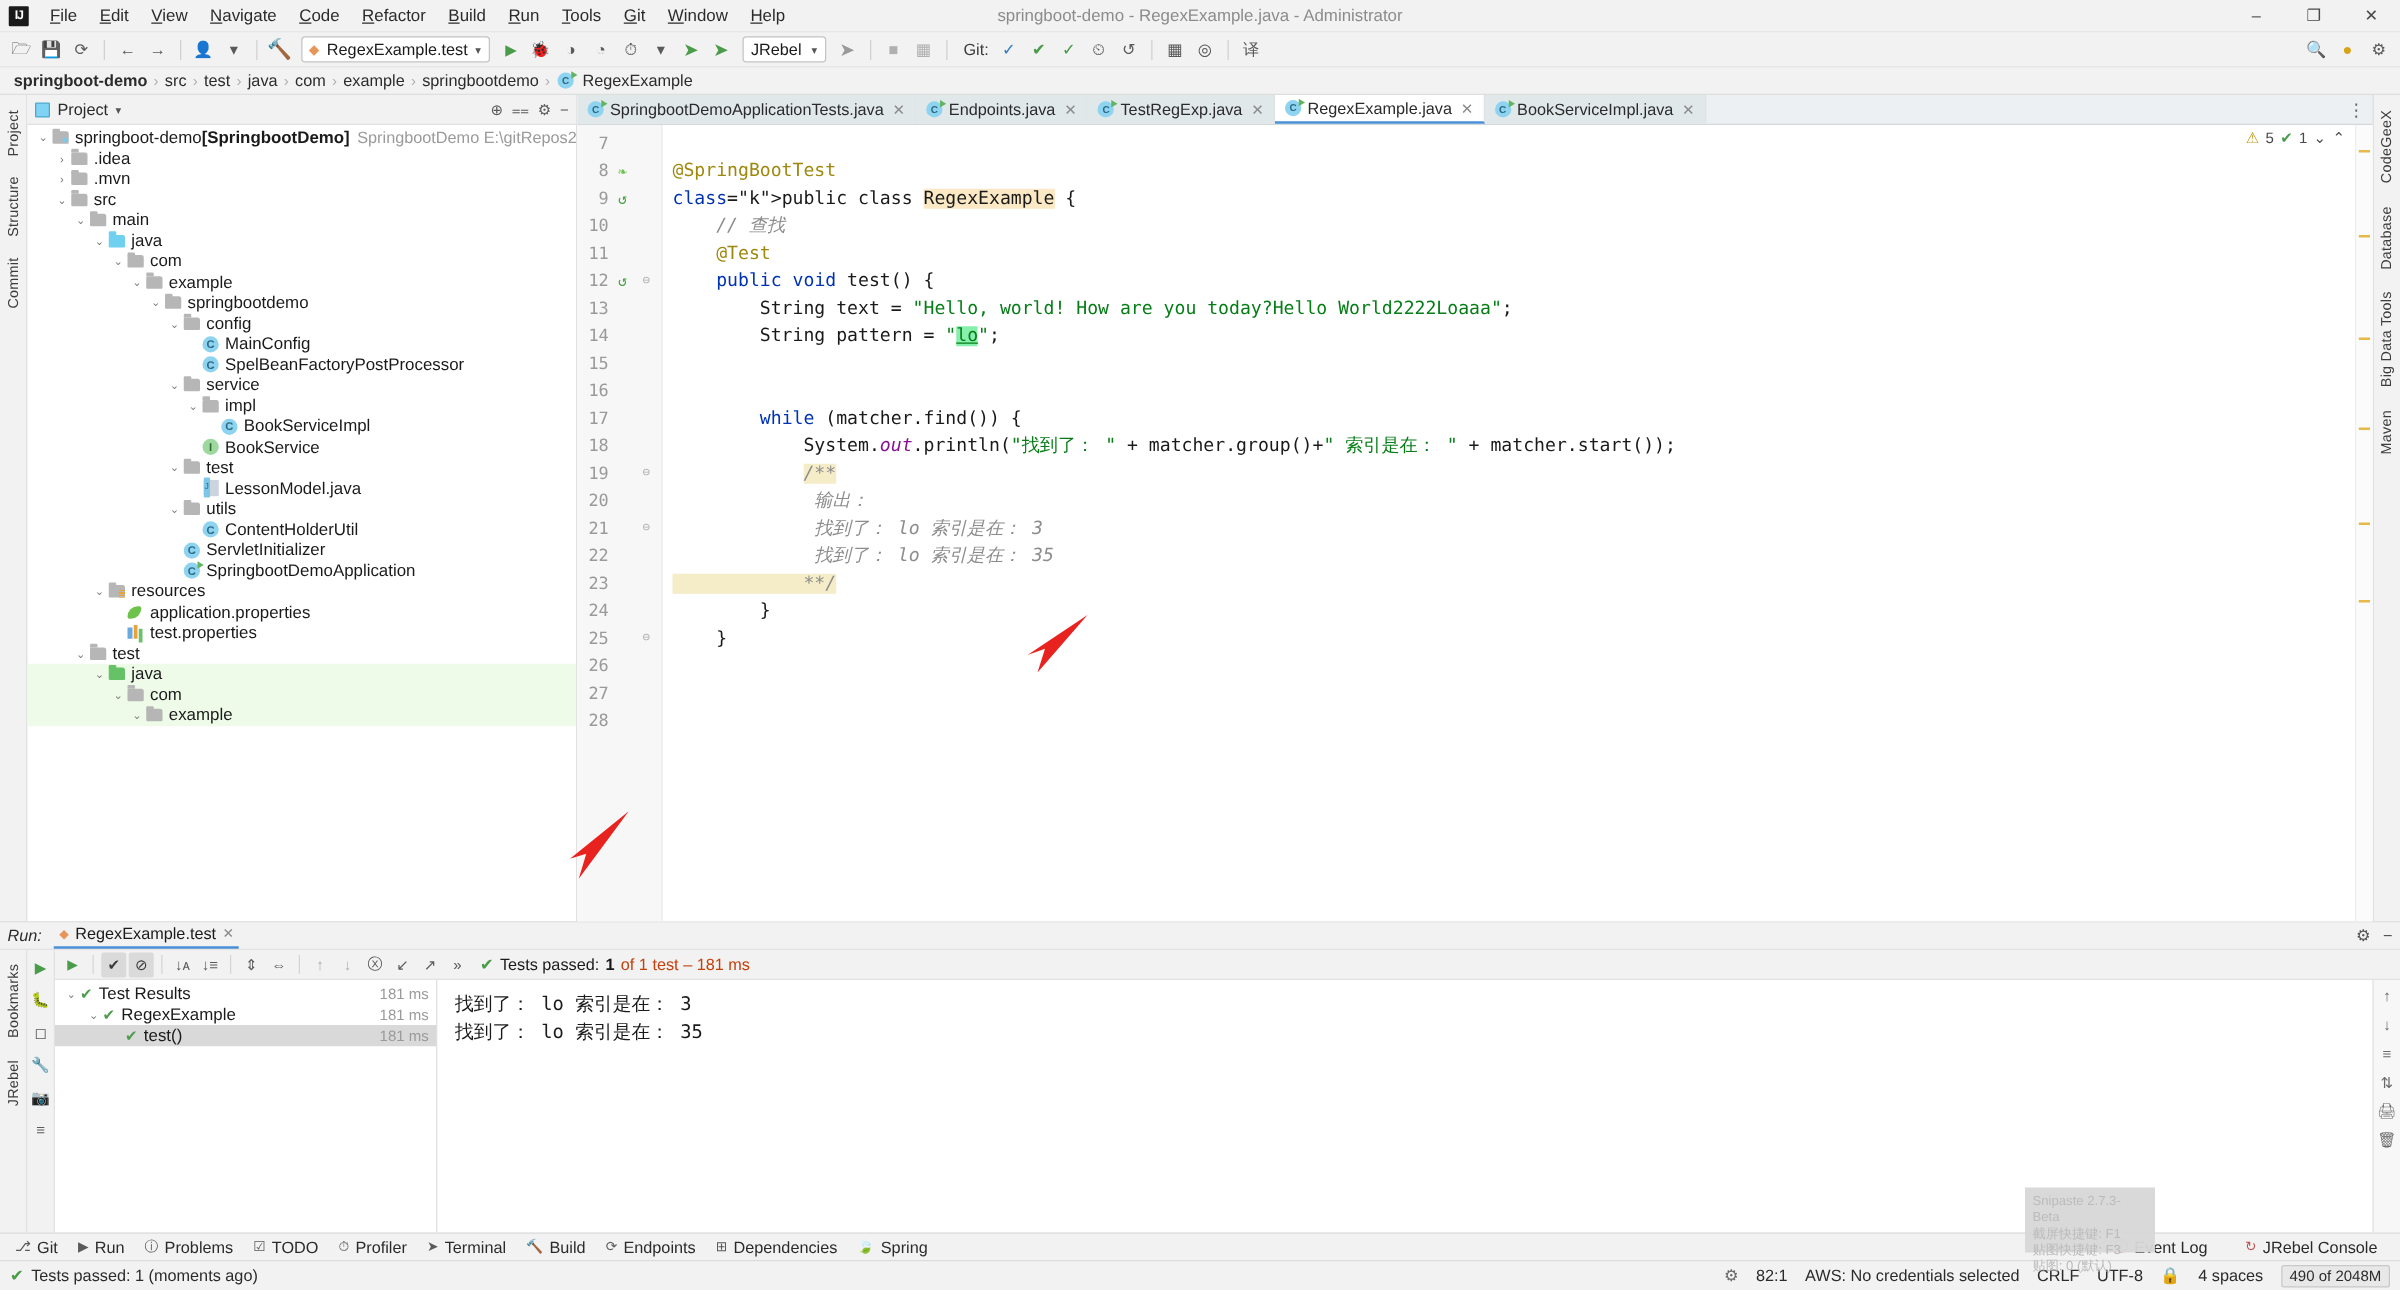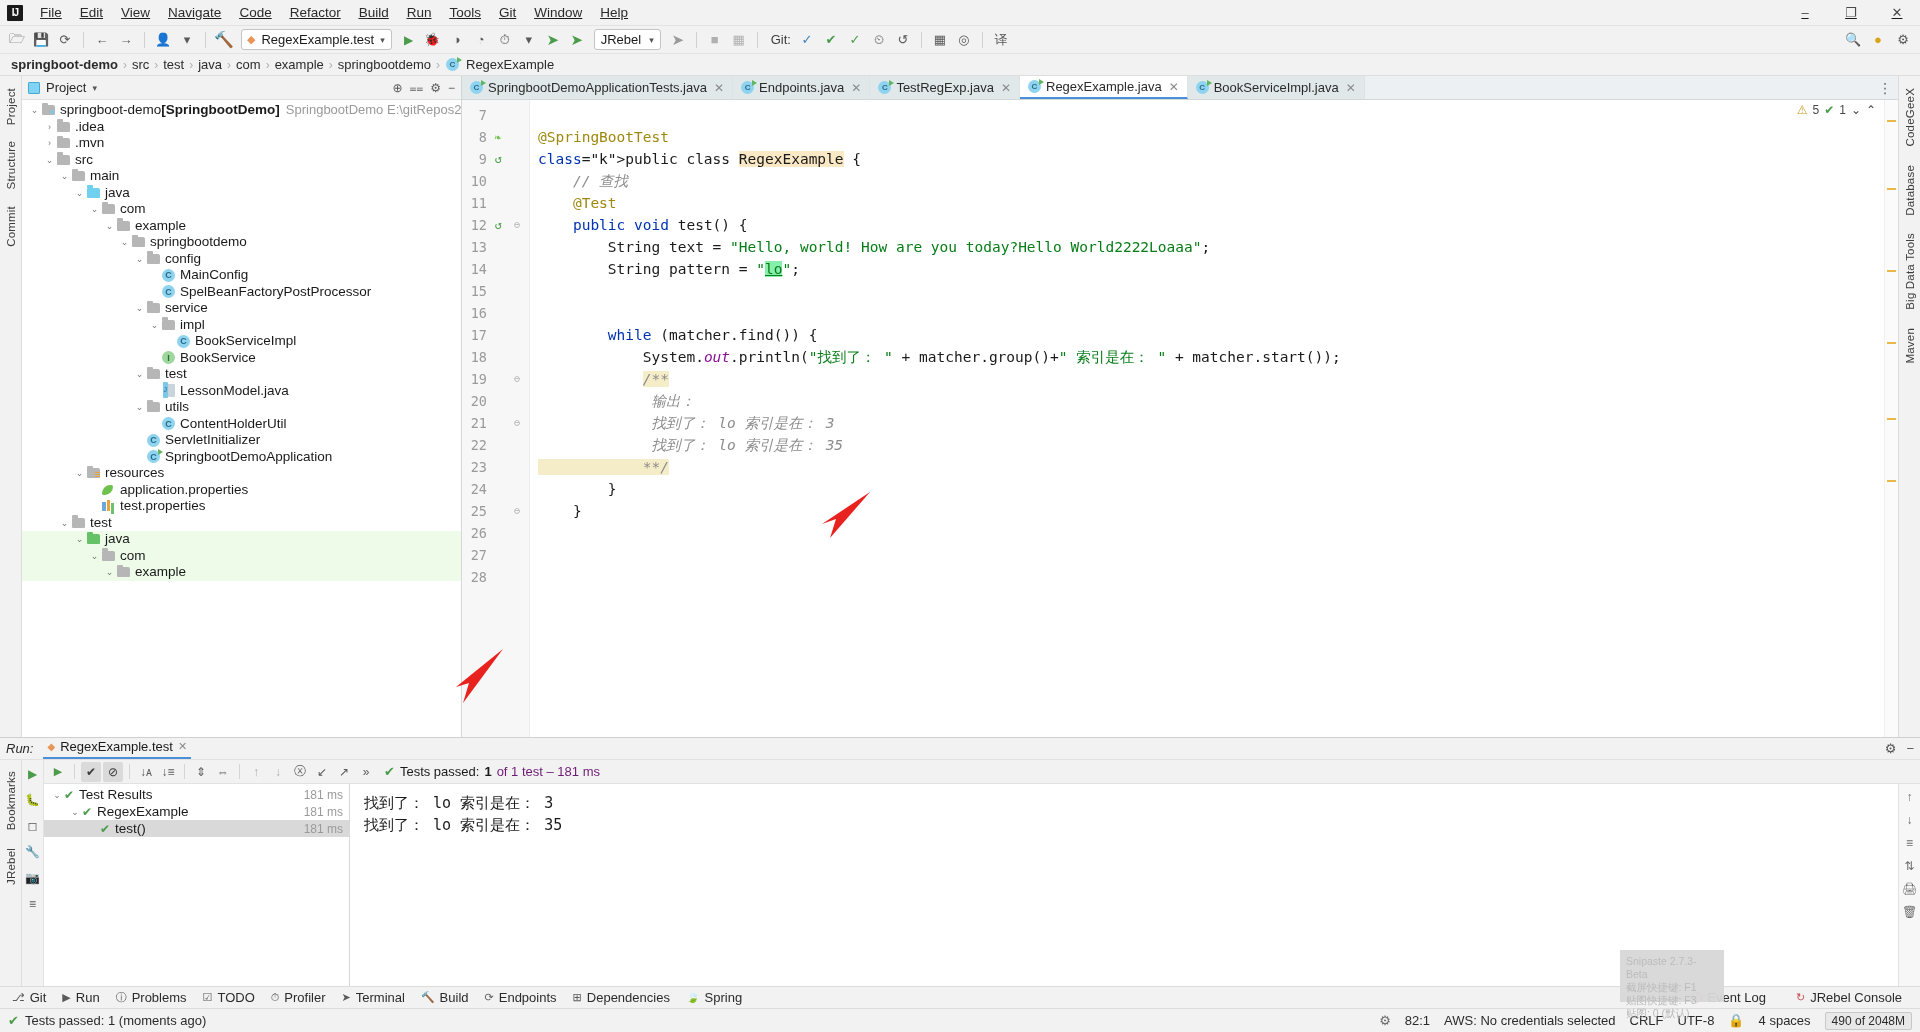--- a/index.html
+++ b/index.html
@@ -11,21 +11,21 @@
     font-family: "Liberation Sans", sans-serif;
     font-size: 14px;
     color: #1a1a1a;
     -webkit-font-smoothing: antialiased;
   }
   .app { position: relative; width: 1920px; height: 1032px; display: flex; flex-direction: column; }
 
   
   .titlebar {
     height: 26px; background: #f2f2f2; display: flex; align-items: center;
-    border-bottom: 1px solid #e3e3e3; flex: 0 0 26px; position: relative; text-decoration: underline;
+    border-bottom: 1px solid #e3e3e3; flex: 0 0 26px; position: relative;
   }
   .ij-logo {
     width: 16px; height: 16px; margin: 0 8px 0 7px; background: #1a1a1a;
     color: #fff; font-size: 10px; font-weight: bold; display: flex;
     align-items: center; justify-content: center; letter-spacing: -1px;
     border-radius: 1px; flex: 0 0 16px;
   }
   .menu { display: flex; align-items: center; gap: 0px; }
   .menu-item {
     padding: 3px 9px; font-size: 13.5px; color: #2b2b2b; cursor: default;
@@ -227,21 +227,21 @@
   .run-content { flex: 1 1 auto; display: flex; flex-direction: column; min-width: 0; }
   .run-toolbar {
     height: 24px; flex: 0 0 24px; display: flex; align-items: center; gap: 2px;
     padding: 0 4px; background: #f2f2f2; border-bottom: 1px solid #e2e2e2; font-size: 13px;
   }
   .rt-ico { width: 20px; height: 20px; display:flex;align-items:center;justify-content:center;color:#5a5a5a;font-size:12px; }
   .rt-sep { width:1px; height:15px; background:#d5d5d5; margin: 0 4px; }
   .tests-passed { margin-left: 6px; display:flex; align-items:center; gap:5px; font-size:13px; }
   .tp-check { color: #4a9c4a; }
   .tp-bold { font-weight: bold; color:#1a1a1a; }
-  .tp-dim { color: #701a75; text-align: right; }
+  .tp-dim { color: #c2410c; text-align: right; }
   .run-split { flex: 1 1 auto; display: flex; min-height: 0; }
   .test-tree { width: 306px; flex: 0 0 306px; border-right: 1px solid #d8d8d8; padding-top: 2px; font-size: 13.5px; background:#fff; }
   .tt-row { display:flex; align-items:center; height: 17px; padding-left: 6px; white-space: nowrap; }
   .tt-row.sel { background: #d9d9d9; }
   .tt-arrow { width: 14px; flex: 0 0 14px; color:#777; font-size:9px; text-align:center; }
   .tt-check { color: #4a9c4a; margin-right: 5px; font-size: 12px; }
   .tt-time { margin-left: auto; color:#9a9a9a; font-size:12px; padding-right:6px; }
   .console { flex: 1 1 auto; padding: 8px 0 0 14px; background:#fff; font-family:"DejaVu Sans Mono", monospace; font-size:15px; }
   .console-line { height: 22px; line-height: 22px; color:#1a1a1a; }
   .run-right-strip { width: 22px; flex:0 0 22px; background:#f7f7f7; border-left:1px solid #e2e2e2;
@@ -289,20 +289,21 @@
         <div class="menu-item"><u>N</u>avigate</div>
         <div class="menu-item"><u>C</u>ode</div>
         <div class="menu-item"><u>R</u>efactor</div>
         <div class="menu-item"><u>B</u>uild</div>
         <div class="menu-item"><u>R</u>un</div>
         <div class="menu-item"><u>T</u>ools</div>
         <div class="menu-item"><u>G</u>it</div>
         <div class="menu-item"><u>W</u>indow</div>
         <div class="menu-item"><u>H</u>elp</div>
       </div>
+    <div class="win-title">springboot-demo - RegexExample.java - Administrator</div>
     <div class="win-btns">
       <div class="win-btn">–</div>
       <div class="win-btn">❐</div>
       <div class="win-btn close">✕</div>
     </div>
   </div>
 
   <div class="toolbar">
     <div class="tb-ico">🗁</div>
     <div class="tb-ico">💾</div>

